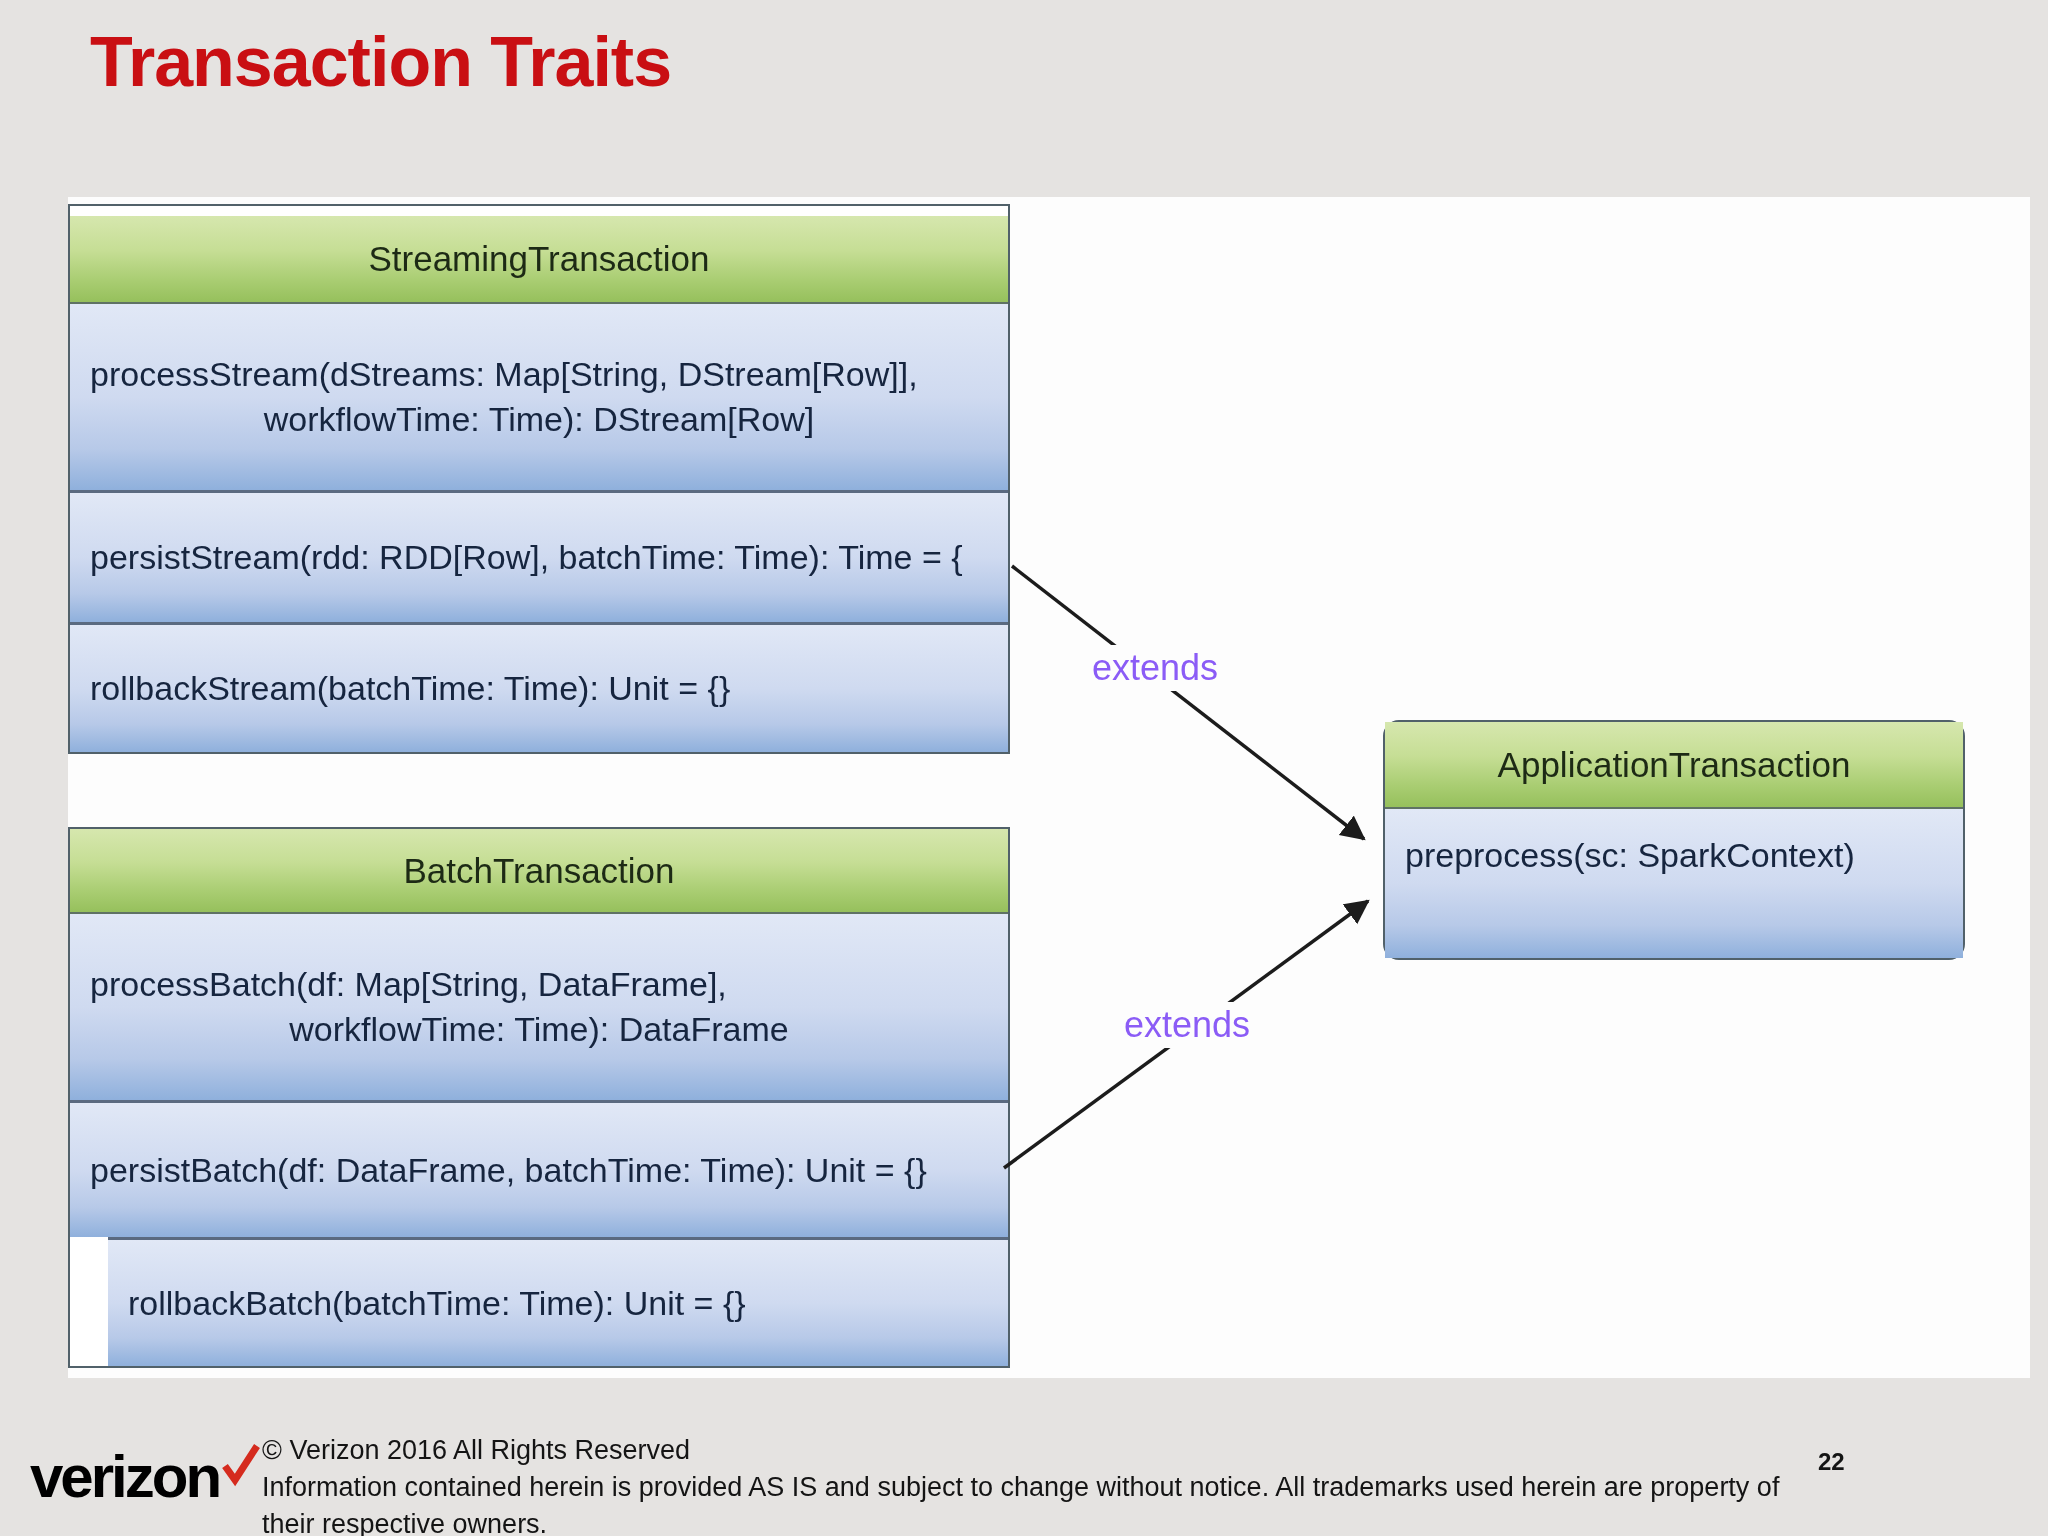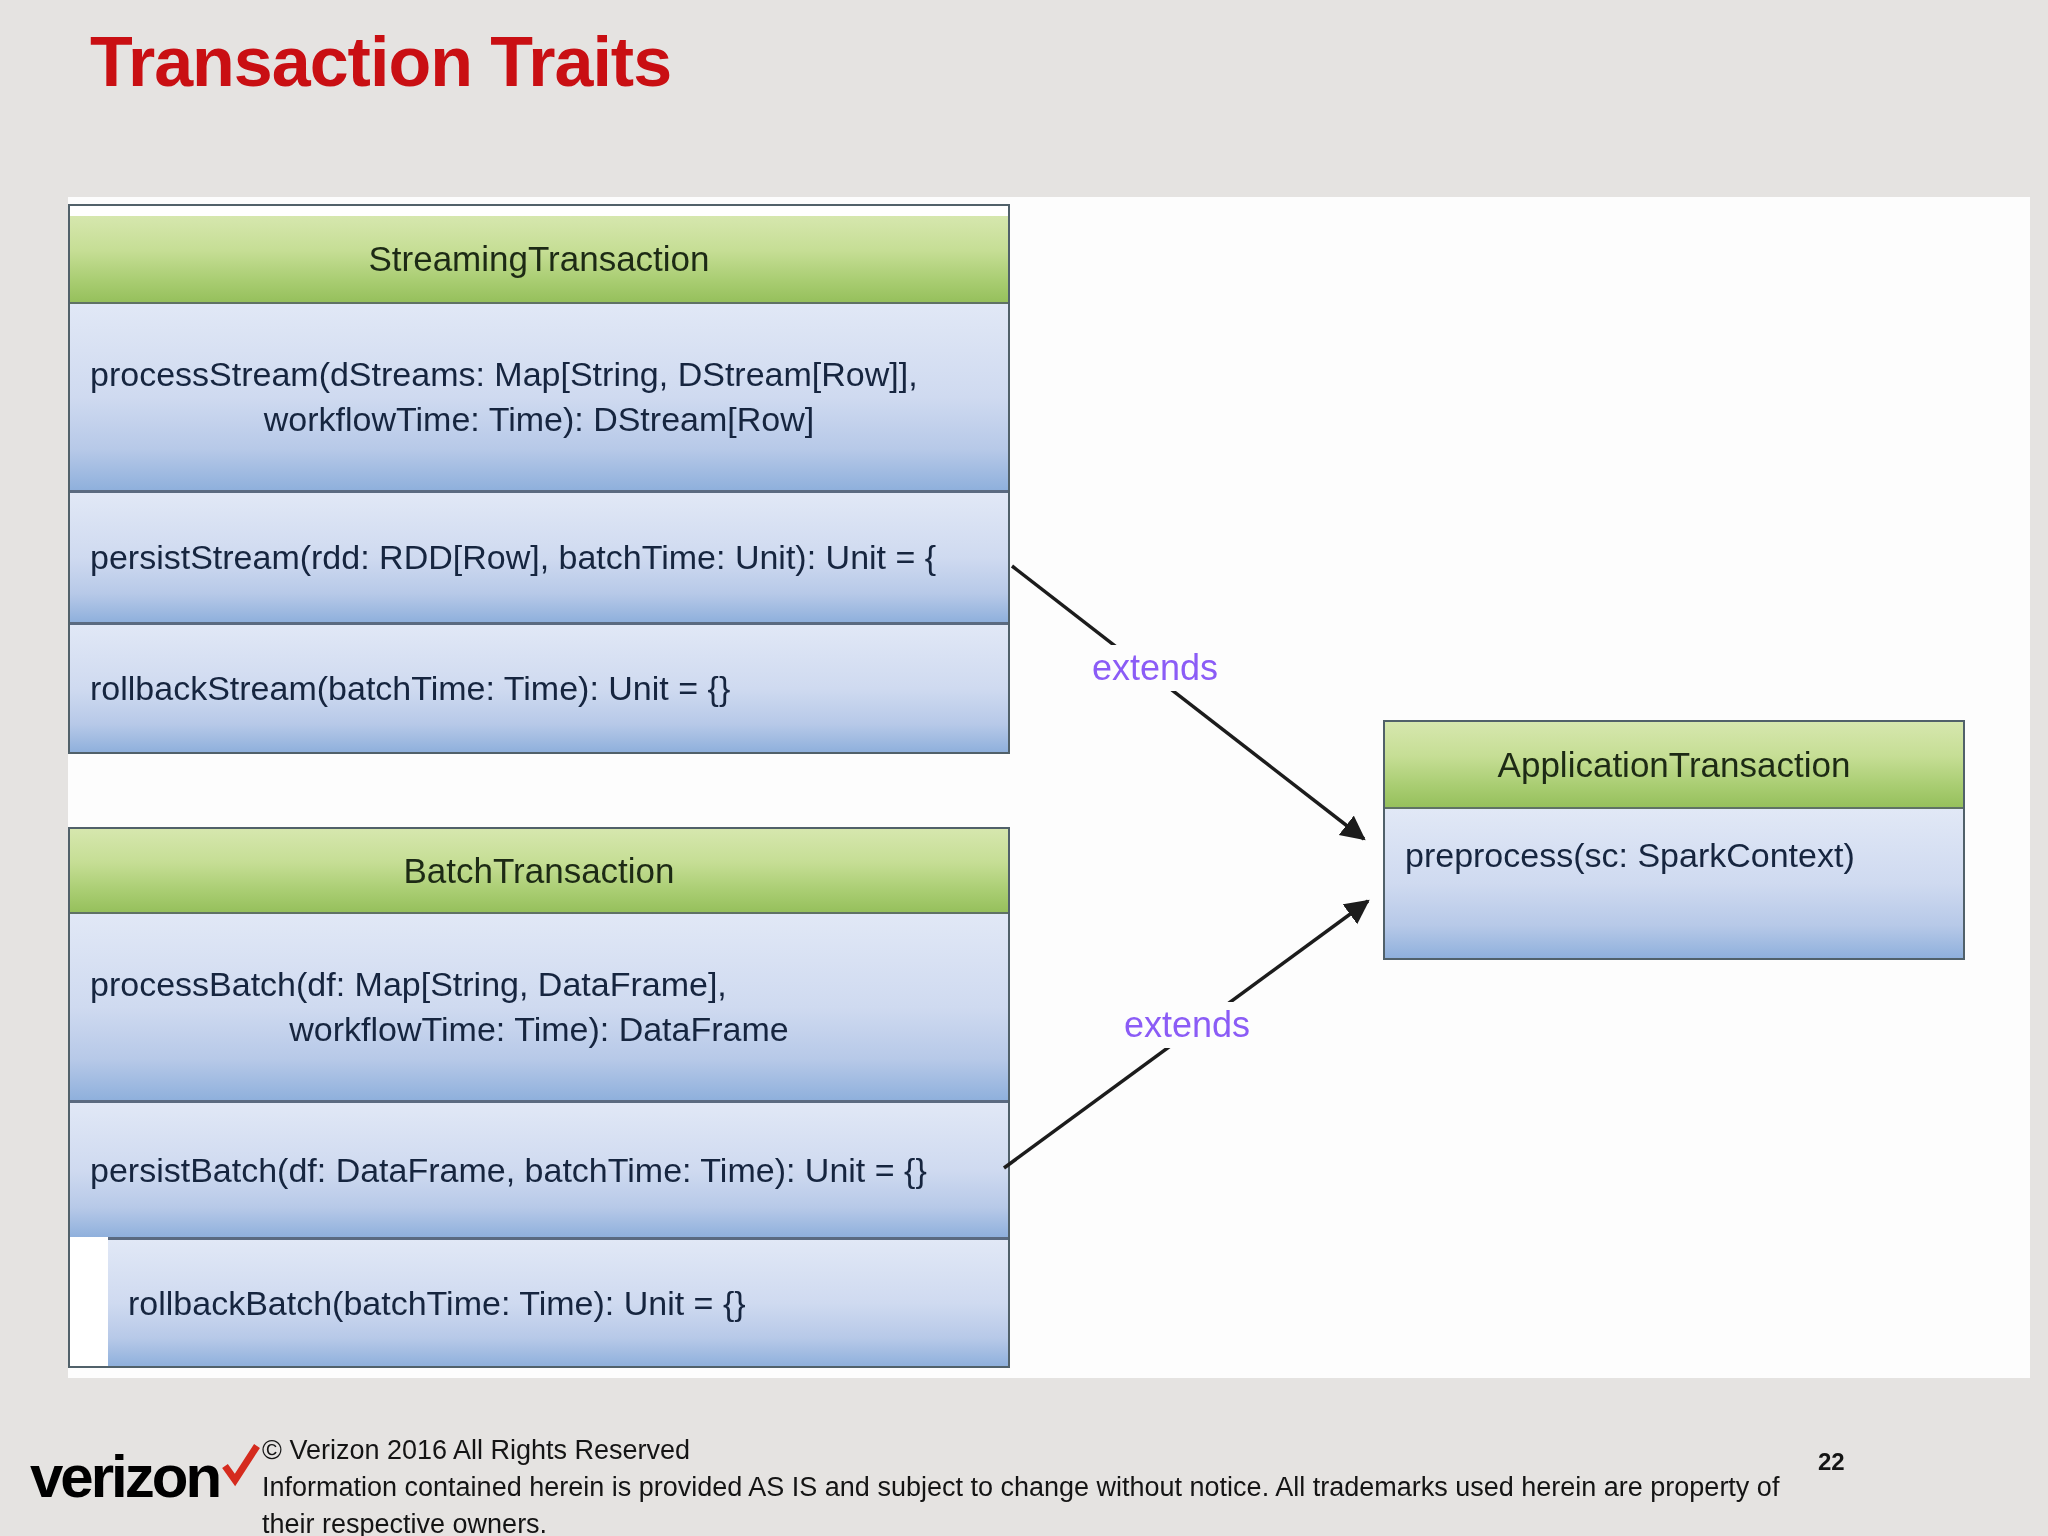--- a/index.html
+++ b/index.html
@@ -77,21 +77,21 @@
 
   <div class="uml-box" style="left:68px;top:204px;width:942px;">
     <div class="uml-header" style="height:88px;margin-top:10px;">
       <span>StreamingTransaction</span>
     </div>
     <div class="uml-row" style="height:186px;">
       <span class="m-line">processStream(dStreams: Map[String, DStream[Row]],</span>
       <span class="m-line centered">workflowTime: Time): DStream[Row]</span>
     </div>
     <div class="uml-row sep" style="height:132px;">
-      <span class="m-line">persistStream(rdd: RDD[Row], batchTime: Unit): Unit = {</span>
+      <span class="m-line">persistStream(rdd: RDD[Row], batchTime: Time): Time = {</span>
     </div>
     <div class="uml-row sep" style="height:130px;">
       <span class="m-line">rollbackStream(batchTime: Time): Unit = {}</span>
     </div>
   </div>
 
   <div class="uml-box" style="left:68px;top:827px;width:942px;">
     <div class="uml-header" style="height:85px;">
       <span>BatchTransaction</span>
     </div>
@@ -100,21 +100,21 @@
       <span class="m-line centered">workflowTime: Time): DataFrame</span>
     </div>
     <div class="uml-row sep" style="height:137px;">
       <span class="m-line">persistBatch(df: DataFrame, batchTime: Time): Unit = {}</span>
     </div>
     <div class="uml-row sep" style="height:129px;margin-left:38px;">
       <span class="m-line">rollbackBatch(batchTime: Time): Unit = {}</span>
     </div>
   </div>
 
-  <div class="uml-box" style="left:1383px;top:720px;width:582px;">
+  <div class="uml-box" style="left:1383px;top:720px;width:582px;border-radius:16px;">
     <div class="uml-header" style="height:87px;">
       <span>ApplicationTransaction</span>
     </div>
     <div class="uml-row top-align" style="height:149px;">
       <span class="m-line">preprocess(sc: SparkContext)</span>
     </div>
   </div>
 
   <svg class="arrow-layer" viewBox="0 0 2048 1536">
     <defs>

